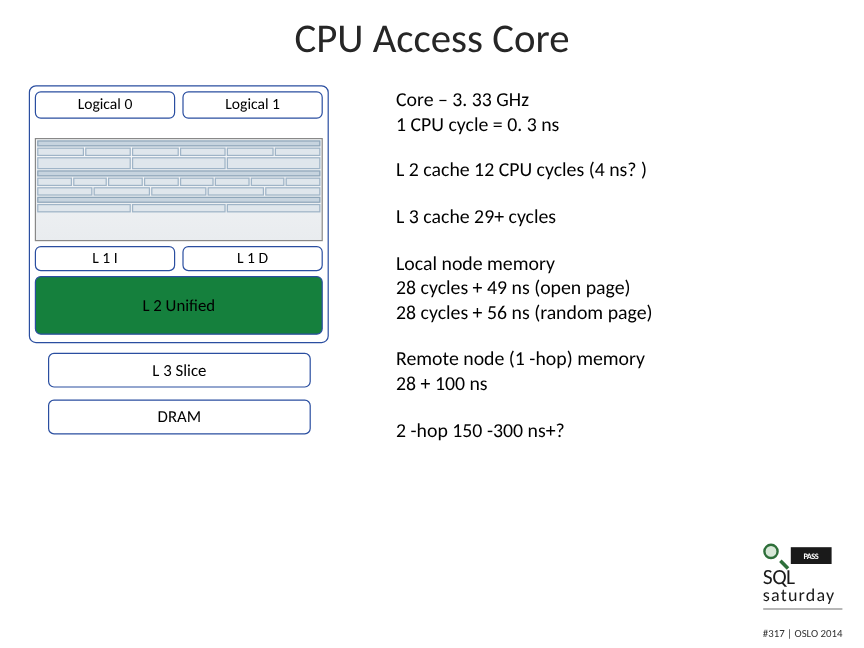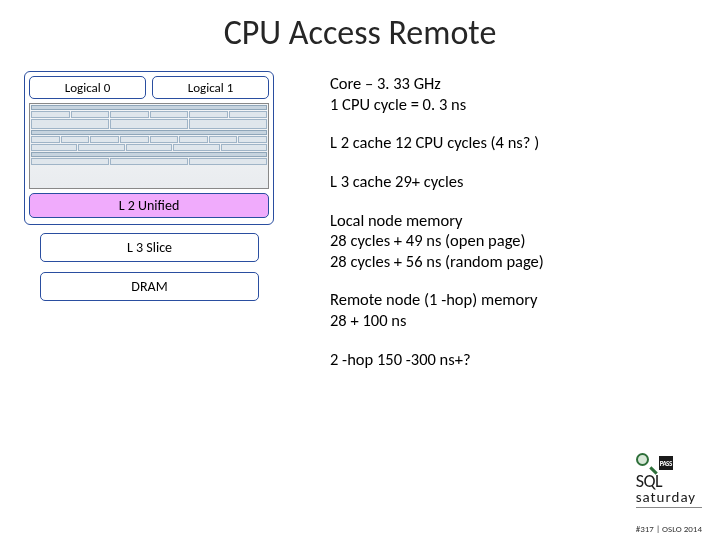--- a/index.html
+++ b/index.html
@@ -40,21 +40,21 @@
   .core-box {
     border: 1.5px solid #2a4ea0;
     border-radius: 6px;
     background: #fff;
     padding: 4px 4px 6px 4px;
     margin-bottom: 8px;
   }
   .logicals {
     display: flex;
     gap: 6px;
-    margin-bottom: 4px;
+    margin-bottom: 16px;
   }
   .logical {
     flex: 1;
     border: 1.5px solid #2a4ea0;
     border-radius: 5px;
     text-align: center;
     font-size: 13px;
     padding: 3px 2px;
     background: #fff;
   }
@@ -87,23 +87,23 @@
     text-align: center;
     font-size: 13px;
     padding: 2px;
     background: #fff;
   }
   .l2u {
     border: 1.5px solid #2a4ea0;
     border-radius: 5px;
     text-align: center;
     font-size: 14px;
-    padding: 3px;
+    padding: 15px;
     margin-top: 4px;
-    background: #f0abfc;
+    background: #15803d;
   }
   .block {
     border: 1.5px solid #2a4ea0;
     border-radius: 5px;
     text-align: center;
     font-size: 14px;
     padding: 5px;
     margin-bottom: 10px;
     background: #fff;
     width: 219px;
@@ -124,35 +124,35 @@
   .mag { width:20px; height:20px; position:relative; }
   .mag .lens {
     width:13px; height:13px; border:2.5px solid #2e6f3a; border-radius:50%;
     position:absolute; top:0; left:0; background:#d8e8d8;
   }
   .mag .handle {
     width:3px; height:9px; background:#2e6f3a; position:absolute;
     bottom:-2px; right:1px; transform:rotate(-45deg);
   }
   .passflag {
-    width:14px; height:14px; background:#1a1a1a; color:#fff;
+    width:34px; height:14px; background:#1a1a1a; color:#fff;
     font-size:7px; font-weight:bold; display:flex; align-items:center;
     justify-content:center; letter-spacing:-0.5px;
   }
   .sql { font-size:18px; font-weight:400; color:#1a1a1a; letter-spacing:-0.5px; margin-top:-3px; }
   .sat { font-size:15px; font-weight:300; color:#1a1a1a; letter-spacing:1px; margin-top:-4px; }
   .event {
     font-size: 9px; color:#333; border-top:1px solid #888; padding-top:15px;
     margin-top:1px;
   }
 </style>
 </head>
 <body>
 
-<div class="title">CPU Access Remote</div>
+<div class="title">CPU Access Core</div>
 
 <div class="content">
 
   <div class="left">
     <div class="core-box">
       <div class="logicals">
         <div class="logical">Logical 0</div>
         <div class="logical">Logical 1</div>
       </div>
       <div class="micro">
@@ -187,20 +187,24 @@
             <div class="cell"></div>
             <div class="cell"></div>
             <div class="cell"></div>
           </div>
         <div class="bar"></div>
         <div class="row">
             <div class="cell"></div>
             <div class="cell"></div>
             <div class="cell"></div>
           </div>
+      </div>
+      <div class="caches">
+        <div class="cache-s">L 1 I</div>
+        <div class="cache-s">L 1 D</div>
       </div>
       <div class="l2u">L 2 Unified</div>
     </div>
     <div class="block">L 3 Slice</div>
     <div class="block">DRAM</div>
   </div>
 
   <div class="right">
     <p>
       <span>Core – 3. 33 GHz</span><br>

